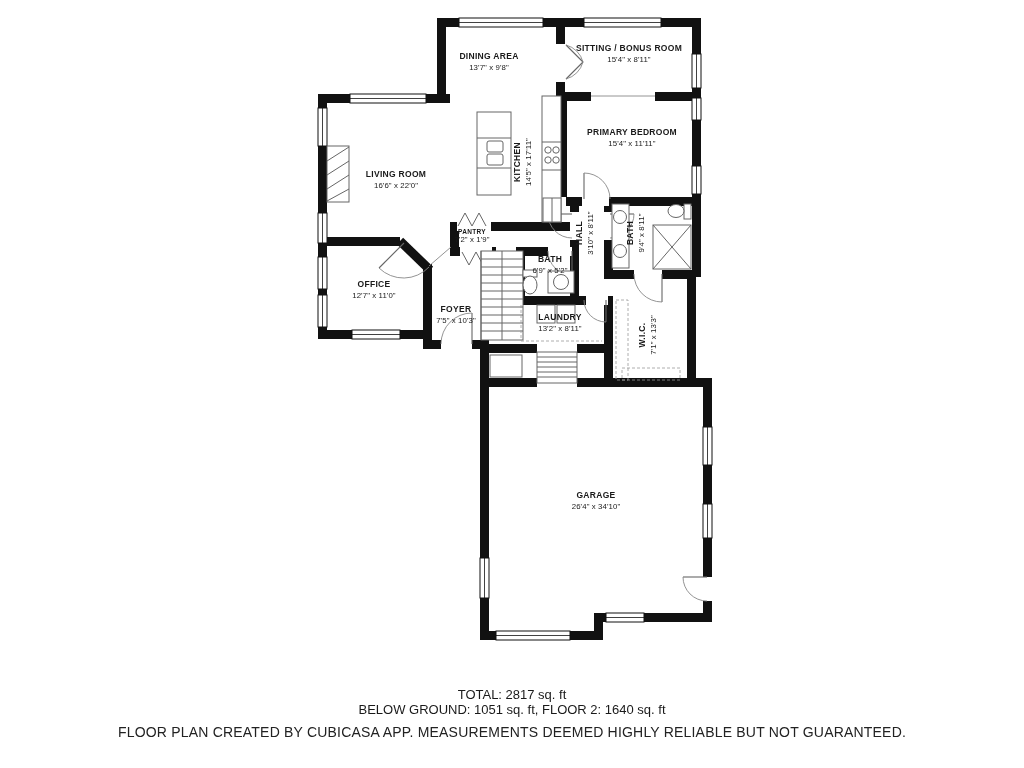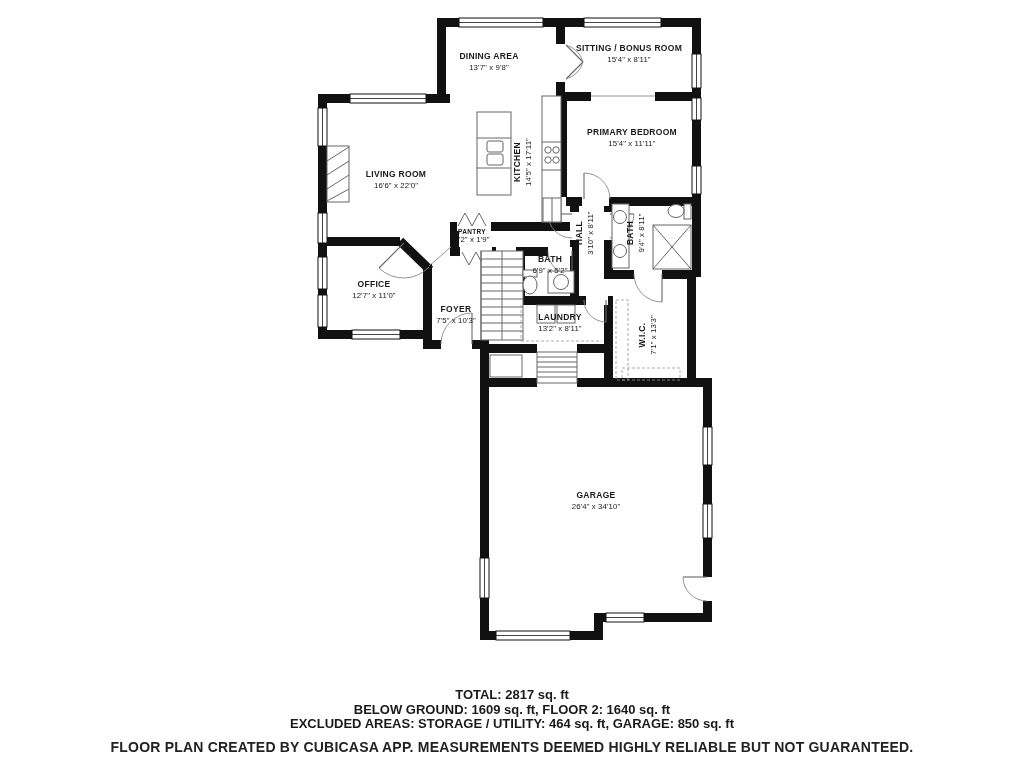--- a/index.html
+++ b/index.html
@@ -12,21 +12,21 @@
   .gap{fill:#ffffff;}
   .thin{fill:none;stroke:#666666;stroke-width:1;}
   .thinf{fill:#ffffff;stroke:#666666;stroke-width:1;}
   .arc{fill:none;stroke:#888888;stroke-width:0.9;}
   .leaf{stroke:#666666;stroke-width:1.1;}
   .dash{fill:none;stroke:#999999;stroke-width:0.8;stroke-dasharray:3 2;}
   .open-line{stroke:#888888;stroke-width:0.9;}
   .room-label{font-family:"Liberation Sans",sans-serif;font-size:8.5px;fill:#1a1a1a;
               text-anchor:middle;letter-spacing:0.3px;font-weight:bold;}
   .room-label .room-dims{font-size:7.8px;font-weight:normal;letter-spacing:0.1px;}
-  .footer{position:absolute;left:0;top:688px;width:1024px;text-align:center;color:#1a1a1a;font-weight:bold;}
+  .footer{position:absolute;left:0;top:688px;width:1024px;text-align:center;color:#1a1a1a;}
   .footer .fline{font-size:13px;line-height:14.5px;}
   .footer .disclaimer{margin-top:7px;font-size:14px;color:#222222;letter-spacing:0.2px;}
 </style>
 </head>
 <body>
 
 <div id="stage">
   <svg width="1024" height="768" viewBox="0 0 1024 768">
 
     <g>
@@ -319,17 +319,16 @@
         <text class="room-label" x="582" y="233" transform="rotate(-90 582 233)"><tspan x="582" dy="0">HALL</tspan><tspan class="room-dims" x="582" dy="10.5">3'10" x 8'11"</tspan></text>
         <text class="room-label" x="633" y="233" transform="rotate(-90 633 233)"><tspan x="633" dy="0">BATH</tspan><tspan class="room-dims" x="633" dy="10.5">9'4" x 8'11"</tspan></text>
         <text class="room-label" x="560" y="320"><tspan x="560" dy="0">LAUNDRY</tspan><tspan class="room-dims" x="560" dy="10.5">13'2" x 8'11"</tspan></text>
         <text class="room-label" x="645" y="335" transform="rotate(-90 645 335)"><tspan x="645" dy="0">W.I.C.</tspan><tspan class="room-dims" x="645" dy="10.5">7'1" x 13'3"</tspan></text>
         <text class="room-label" x="596" y="498"><tspan x="596" dy="0">GARAGE</tspan><tspan class="room-dims" x="596" dy="10.5">26'4" x 34'10"</tspan></text>
       </g>
   </svg>
 
   <div class="footer">
     <div class="fline">TOTAL: 2817 sq. ft</div>
-    <div class="fline">BELOW GROUND: 1609 sq. ft, FLOOR 2: 1640 sq. ft</div>
-    <div class="fline">EXCLUDED AREAS: STORAGE / UTILITY: 464 sq. ft, GARAGE: 850 sq. ft</div>
+    <div class="fline">BELOW GROUND: 1051 sq. ft, FLOOR 2: 1640 sq. ft</div>
     <div class="disclaimer">FLOOR PLAN CREATED BY CUBICASA APP. MEASUREMENTS DEEMED HIGHLY RELIABLE BUT NOT GUARANTEED.</div>
   </div>
 </div>
 
 </body></html>

